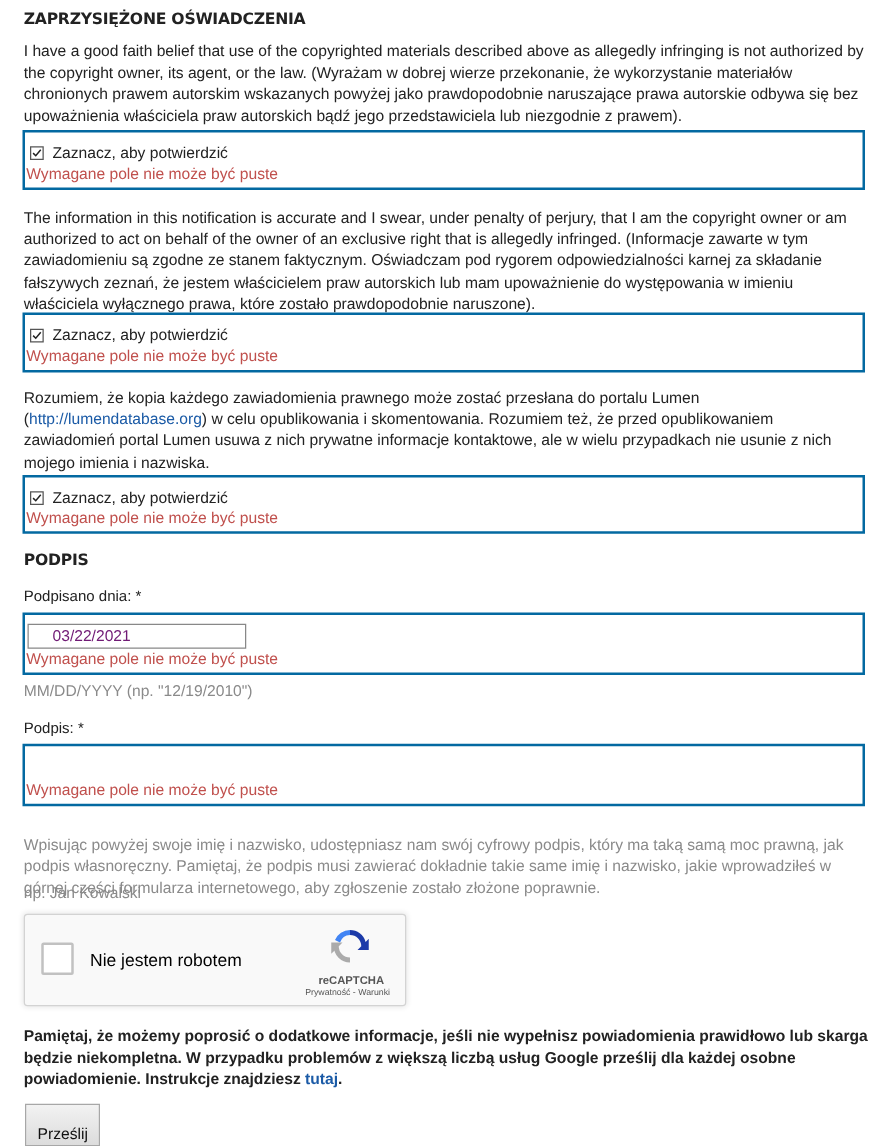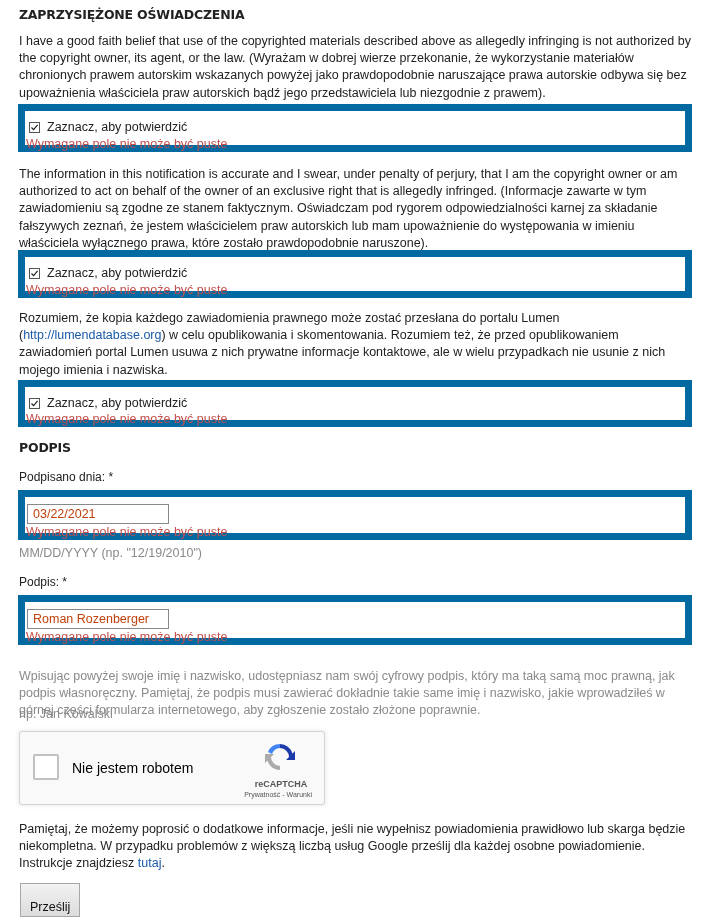--- a/index.html
+++ b/index.html
@@ -39,21 +39,21 @@
       width: 676px;
       line-height: 17.2px;
       font-size: 12.5px;
       color: #222;
       margin: 0;
     }
     .err-box {
       position: absolute;
       left: -1px;
       width: 674px;
-      border: 7px solid #0369a1;
+      border: 2px solid #0369a1;
       box-sizing: border-box;
     }
     .check-row {
       position: absolute;
       left: 4px;
       top: 8px;
       display: flex;
       align-items: center;
       height: 16px;
     }
@@ -84,28 +84,28 @@
     .field-label {
       position: absolute;
       left: 0;
       font-size: 12px;
       color: #222;
     }
     .text-input {
       position: absolute;
       left: 2px;
       top: 7px;
-      width: 142px;
+      width: 175px;
       height: 20px;
       border: 1px solid #888;
       box-sizing: border-box;
       font-family: "Liberation Sans", sans-serif;
       font-size: 12.5px;
-      color: #c2410c;
-      padding: 0 5px;
+      color: #701a75;
+      padding: 0 19px;
       outline: none;
       background: #fff;
     }
     .hint {
       position: absolute;
       left: 0;
       font-size: 12.5px;
       color: #8a8a8a;
       line-height: 17.2px;
       width: 676px;
@@ -237,34 +237,33 @@
 
   <span class="field-label" style="top:470px;">Podpisano dnia: *</span>
   <div class="err-box" style="top:490px;height:50px;">
     <input class="text-input" type="text" value="03/22/2021" style="">
     <span class="err-msg" style="top:28px;">Wymagane pole nie może być puste</span>
   </div>
   <span class="hint" style="top:545px;">MM/DD/YYYY (np. "12/19/2010")</span>
 
   <span class="field-label" style="top:575px;">Podpis: *</span>
   <div class="err-box" style="top:595px;height:50px;">
-    <input class="text-input" type="text" value="Roman Rozenberger" style="">
     <span class="err-msg" style="top:28px;">Wymagane pole nie może być puste</span>
   </div>
   <span class="hint" style="top:690px;margin-top:16px;">np. Jan Kowalski</span>
   <span class="hint" style="top:668px;">Wpisując powyżej swoje imię i nazwisko, udostępniasz nam swój cyfrowy podpis, który ma taką samą moc prawną, jak podpis własnoręczny. Pamiętaj, że podpis musi zawierać dokładnie takie same imię i nazwisko, jakie wprowadziłeś w górnej części formularza internetowego, aby zgłoszenie zostało złożone poprawnie.</span>
 
   <div class="recaptcha">
     <span class="rc-box"></span>
     <span class="rc-label">Nie jestem robotem</span>
     <svg class="rc-logo" viewBox="0 0 32 32">
       <path d="M16 3 A13 13 0 0 1 28.5 12.5 L31 10 L31 19 L22 19 L25 16 A9 9 0 0 0 16 7 Z" fill="#1c3aa9"></path>
       <path d="M16 3 A13 13 0 0 0 4 11 L8 13 A9 9 0 0 1 16 7 Z" fill="#4285f4"></path>
       <path d="M3 16 A13 13 0 0 0 16 29 L16 25 A9 9 0 0 1 7 16 L10 13 L1 13 L1 22 L3.5 19.5 Z" fill="#ababab"></path>
     </svg>
     <span class="rc-brand">reCAPTCHA</span>
     <span class="rc-links"><span>Prywatność</span><span> - </span><span>Warunki</span></span>
   </div>
 
-  <p class="para" style="top:821px;"><span>Pamiętaj, że możemy poprosić o dodatkowe informacje, jeśli nie wypełnisz powiadomienia prawidłowo lub skarga będzie niekompletna. W przypadku problemów z większą liczbą usług Google prześlij dla każdej osobne powiadomienie. Instrukcje znajdziesz </span><a class="link">tutaj</a><span>.</span></p>
+  <p class="para" style="top:821px;font-weight:bold;"><span>Pamiętaj, że możemy poprosić o dodatkowe informacje, jeśli nie wypełnisz powiadomienia prawidłowo lub skarga będzie niekompletna. W przypadku problemów z większą liczbą usług Google prześlij dla każdej osobne powiadomienie. Instrukcje znajdziesz </span><a class="link">tutaj</a><span>.</span></p>
 
   <button class="submit-btn">Prześlij</button>
 </div>
 
 </body></html>

